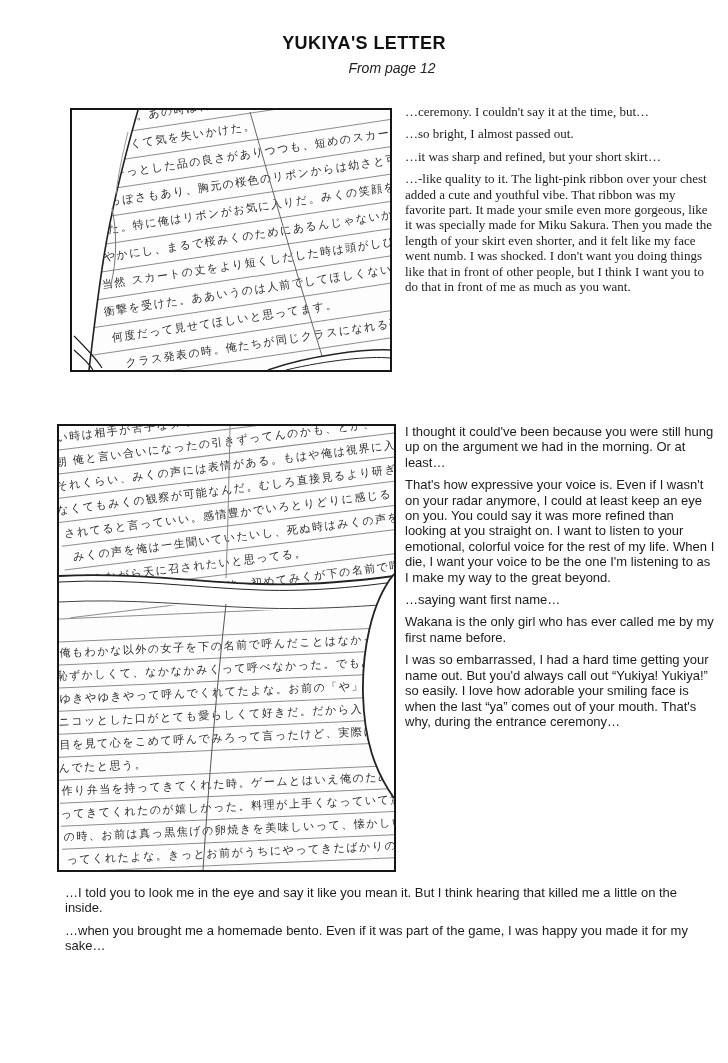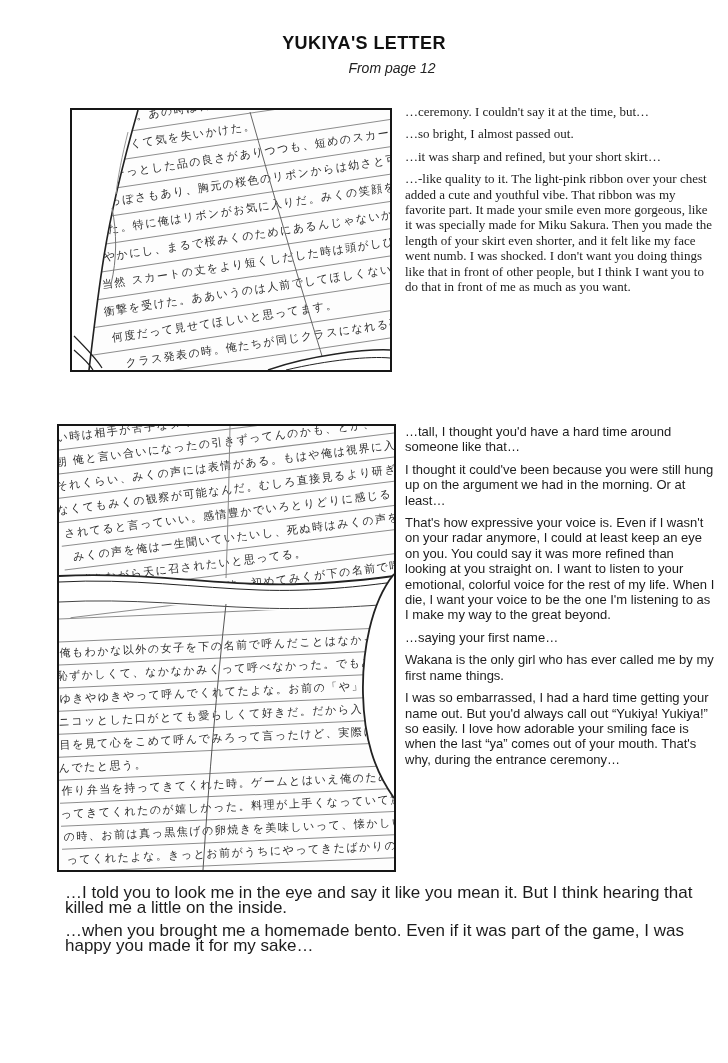--- a/index.html
+++ b/index.html
@@ -30,21 +30,21 @@
   .p1tilt .jline { height:26px; line-height:26px; }
   .p2top { left:-12px; top:-2px; width:460px; transform:rotate(-7deg); transform-origin:30px 0; }
   .p2top .jline { height:23px; line-height:23px; }
   .p2bot { left:-8px; top:170px; width:440px; transform:rotate(-2.5deg); transform-origin:20px 0; }
   .p2bot .jline { height:22px; line-height:22px; }
   .overlay { position:absolute; left:0; top:0; width:100%; height:100%; pointer-events:none; }
   .col { position:absolute; width:312px; font-size:13px; line-height:15.4px; color:#1c1c1c; }
   .col p, .footer p { margin:0 0 7px 0; }
   #col1 { left:405px; top:104px;font-family:Liberation Serif, serif; }
   #col2 { left:405px; top:424px; }
-  .footer { position:absolute; left:65px; top:885px; width:630px; font-size:17px; line-height:15.4px; color:#1c1c1c; }
+  .footer { position:absolute; left:65px; top:885px; width:630px; font-size:13px; line-height:15.4px; color:#1c1c1c; }
 </style>
 </head>
 <body>
 
 <div class="page">
 
   <div class="title">YUKIYA'S LETTER</div>
   <div class="subtitle">From page 12</div>
 
   <div class="panel" id="panel1">
@@ -112,25 +112,24 @@
   </div>
 
   <div class="col" id="col1">
     <p>…ceremony. I couldn't say it at the time, but…</p>
     <p>…so bright, I almost passed out.</p>
     <p>…it was sharp and refined, but your short skirt…</p>
     <p>…-like quality to it. The light-pink ribbon over your chest added a cute and youthful vibe. That ribbon was my favorite part. It made your smile even more gorgeous, like it was specially made for Miku Sakura. Then you made the length of your skirt even shorter, and it felt like my face went numb. I was shocked. I don't want you doing things like that in front of other people, but I think I want you to do that in front of me as much as you want.</p>
   </div>
 
   <div class="col" id="col2">
-    <p>…tall, I thought you'd have a hard time around someone like that…</p>
     <p>I thought it could've been because you were still hung up on the argument we had in the morning. Or at least…</p>
     <p>That's how expressive your voice is. Even if I wasn't on your radar anymore, I could at least keep an eye on you. You could say it was more refined than looking at you straight on. I want to listen to your emotional, colorful voice for the rest of my life. When I die, I want your voice to be the one I'm listening to as I make my way to the great beyond.</p>
-    <p>…saying your first name…</p>
-    <p>Wakana is the only girl who has ever called me by my first name things.</p>
+    <p>…saying want first name…</p>
+    <p>Wakana is the only girl who has ever called me by my first name before.</p>
     <p>I was so embarrassed, I had a hard time getting your name out. But you'd always call out “Yukiya! Yukiya!” so easily. I love how adorable your smiling face is when the last “ya” comes out of your mouth. That's why, during the entrance ceremony…</p>
   </div>
 
   <div class="footer">
     <p>…I told you to look me in the eye and say it like you mean it. But I think hearing that killed me a little on the inside.</p>
     <p>…when you brought me a homemade bento. Even if it was part of the game, I was happy you made it for my sake…</p>
   </div>
 
 </div>
 

